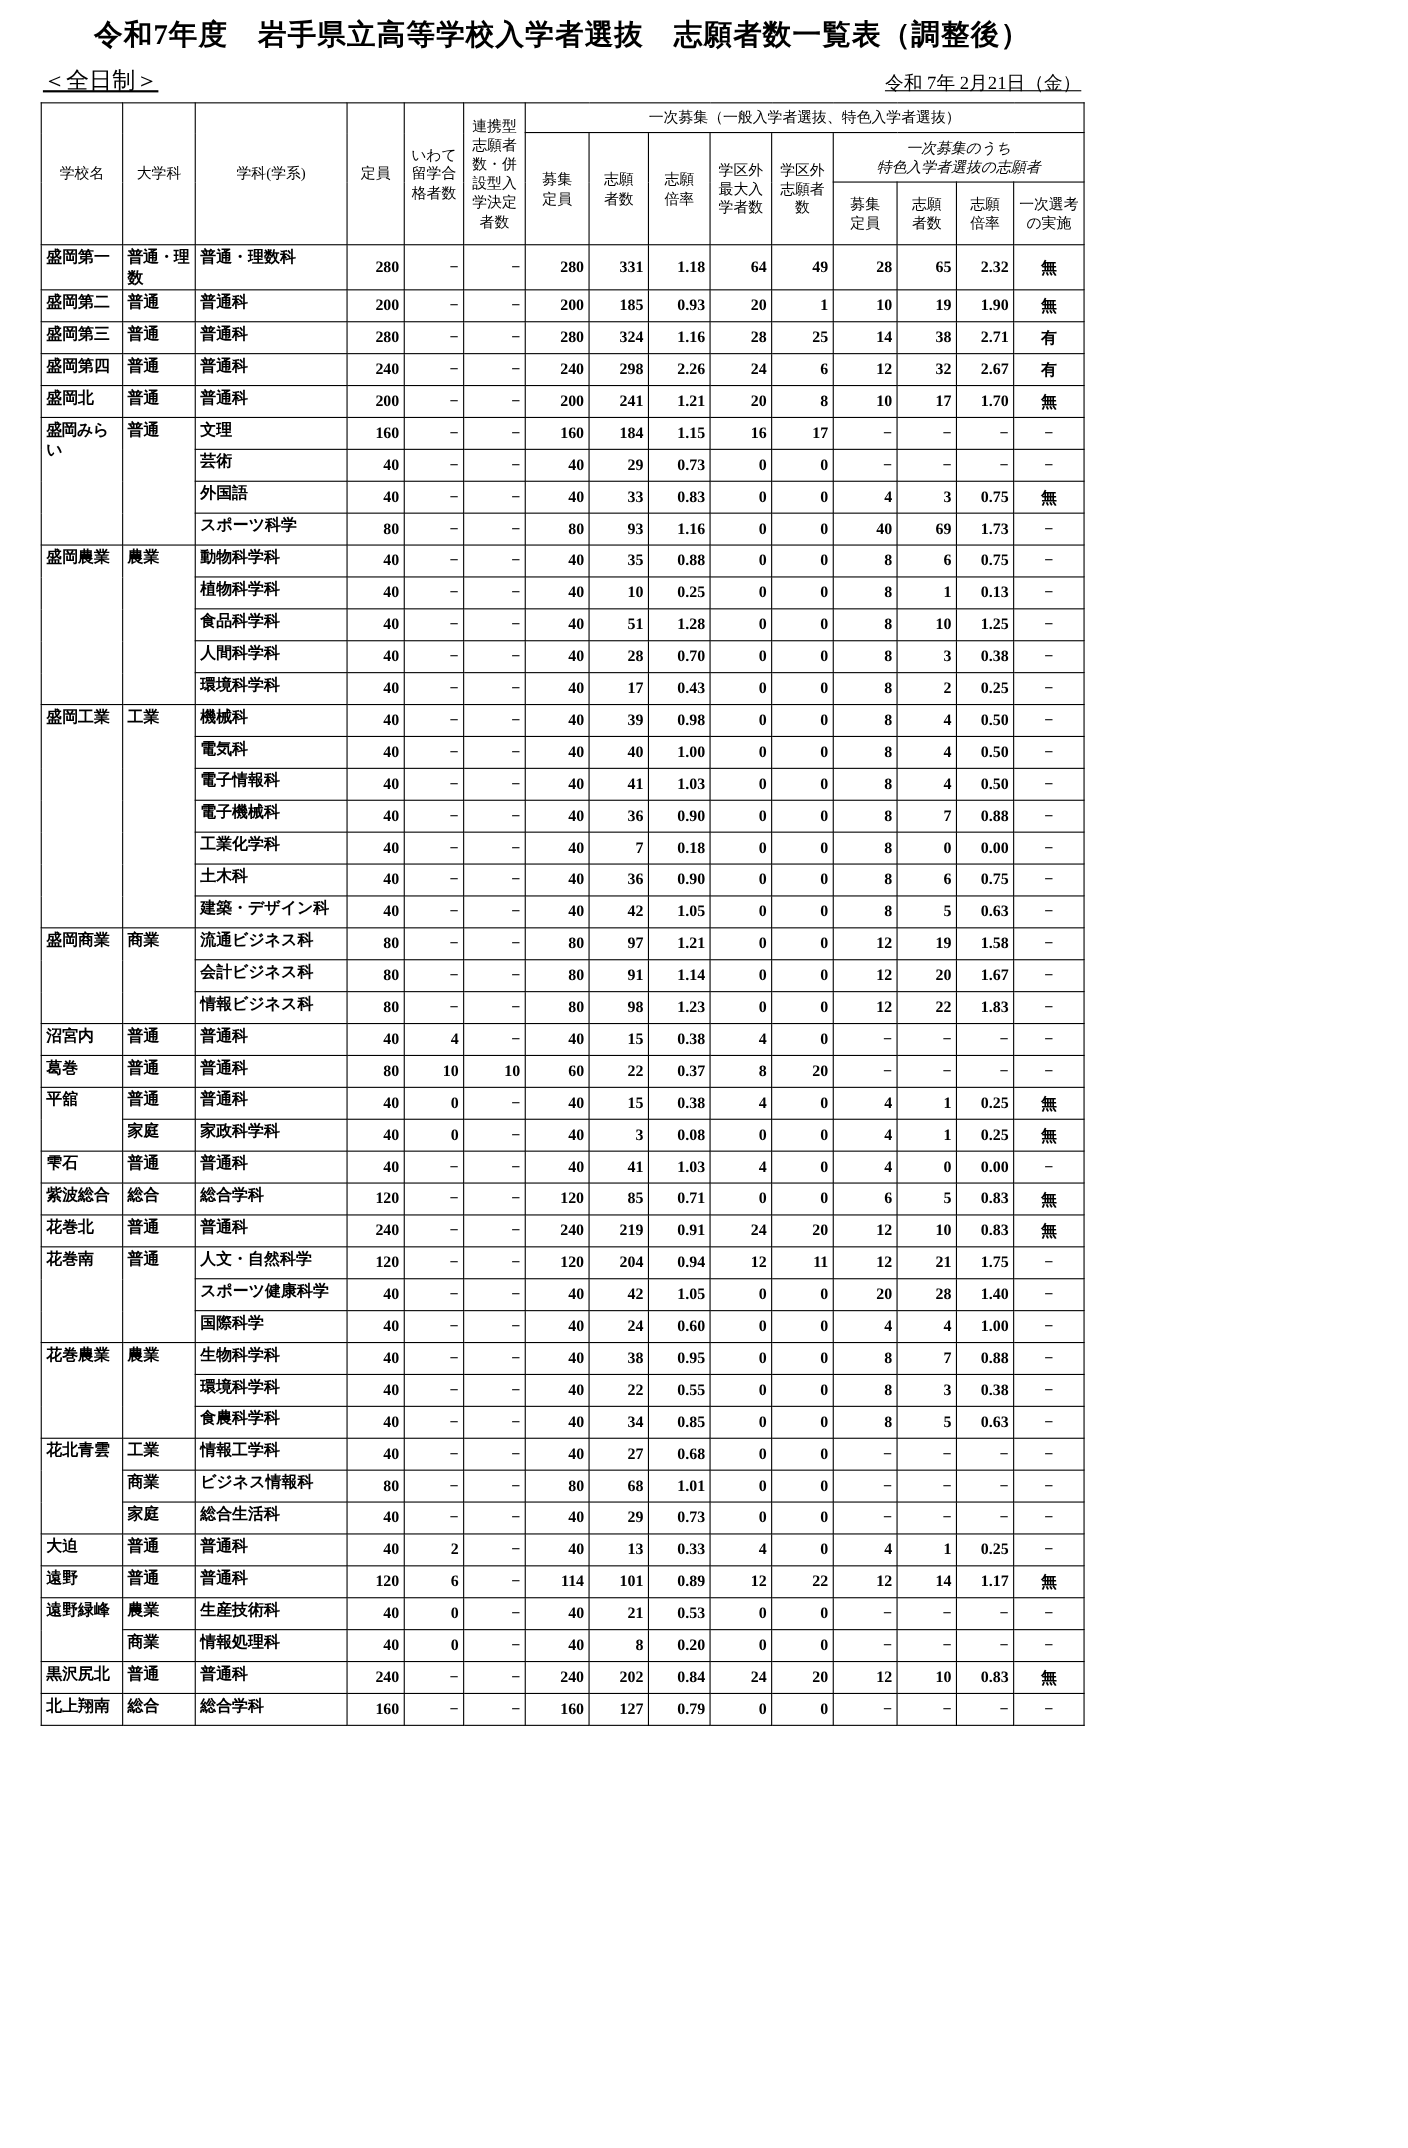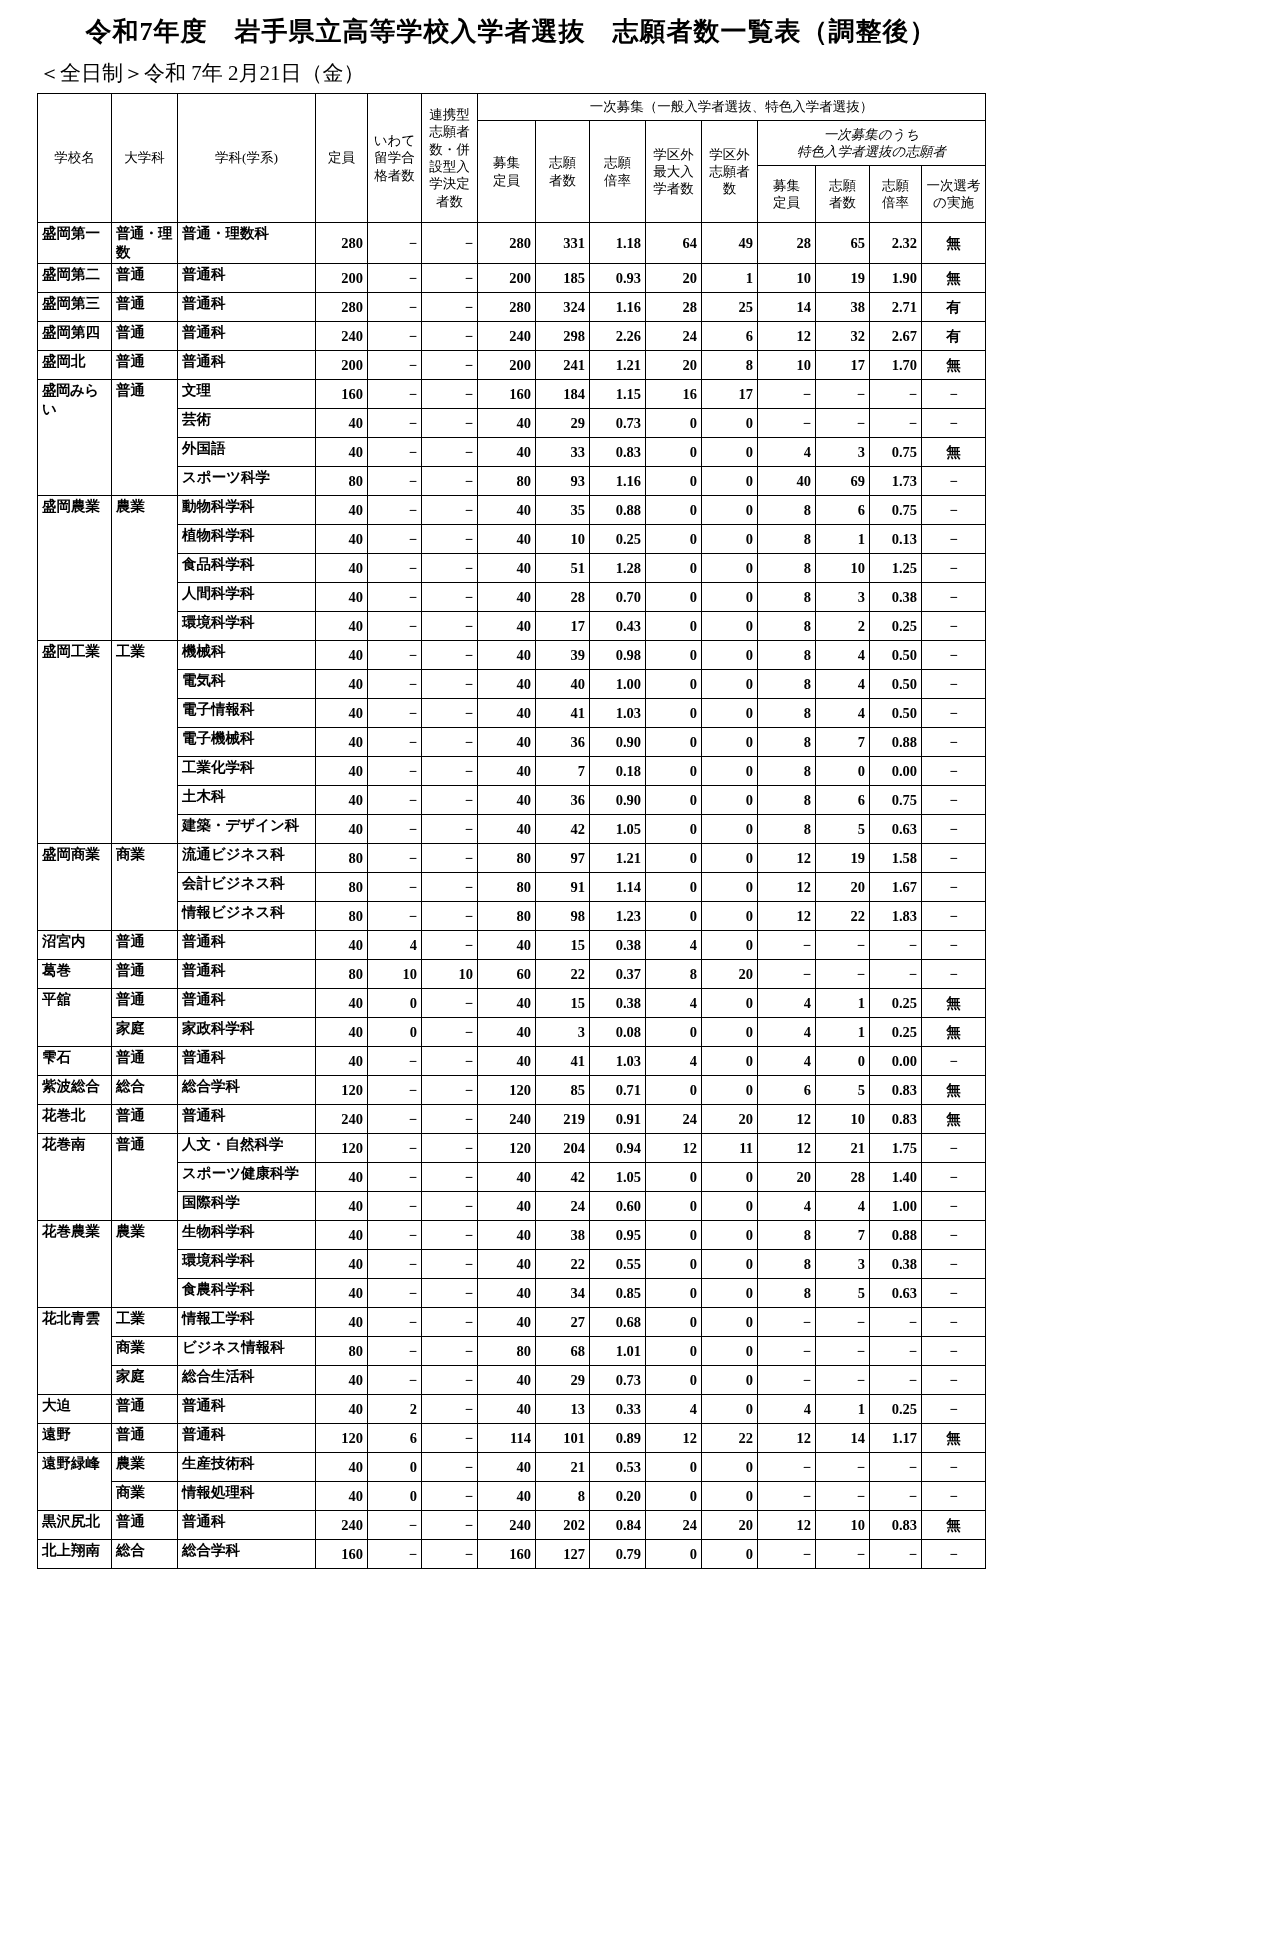--- a/index.html
+++ b/index.html
@@ -19,25 +19,27 @@
   }
   .page-title {
     text-align: center;
     font-size: 26px;
     font-weight: bold;
     letter-spacing: 1px;
     margin: 4px 0 10px 0;
   }
   .meta-row {
     display: flex;
+    justify-content: space-between;
     align-items: flex-end;
-    margin: 0 18px 6px 2px;
+    margin: 0 2px 6px 2px;
+    text-decoration: underline;
   }
   .fulltime { font-size: 21px; }
-  .date { font-size: 21px; }
+  .date { font-size: 17px; }
 
   table.main {
     border-collapse: collapse;
     table-layout: fixed;
     width: 948px;
     border: 1.5px solid #000;
   }
   table.main th, table.main td {
     border: 1px solid #000;
     overflow: hidden;

